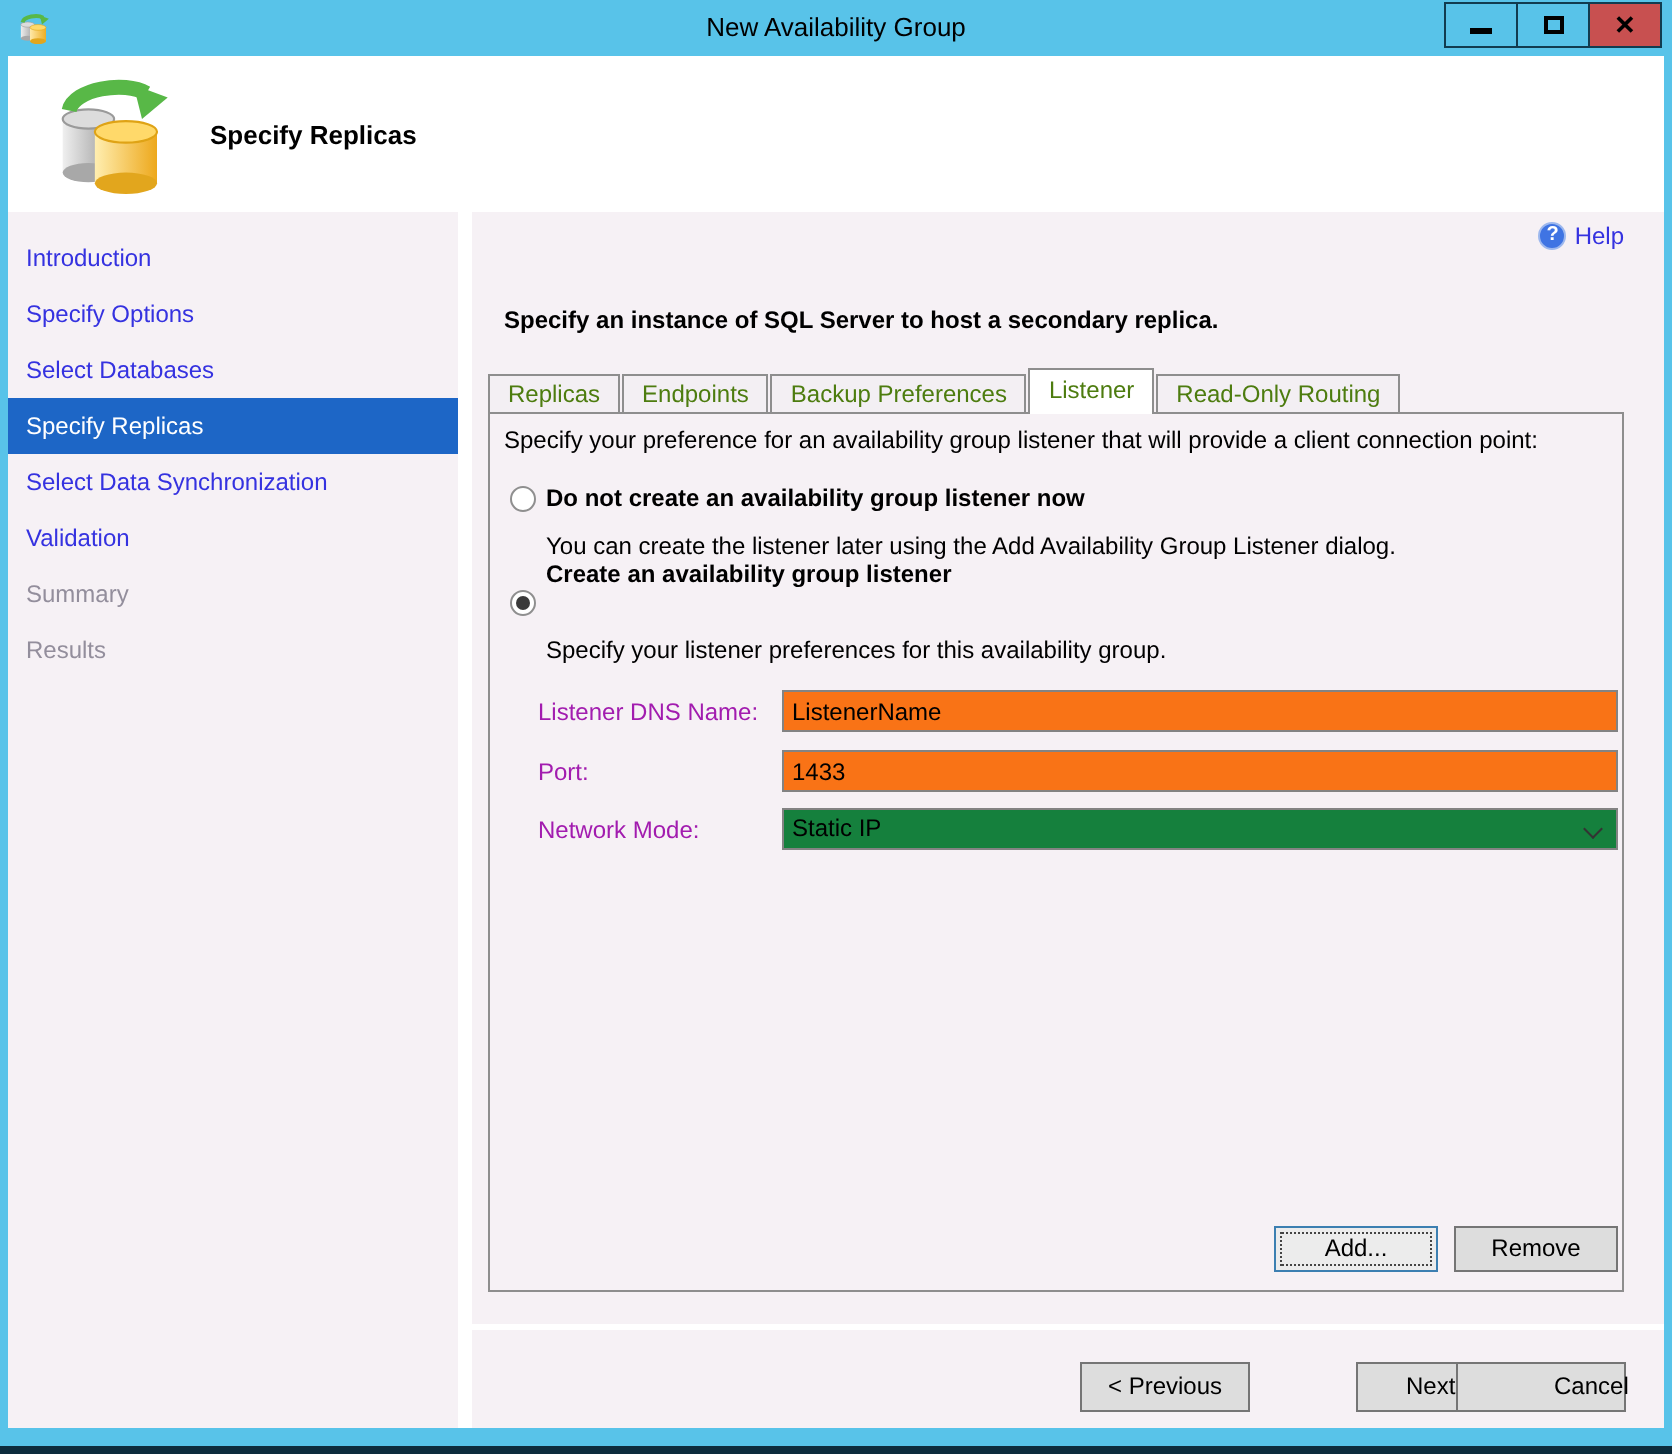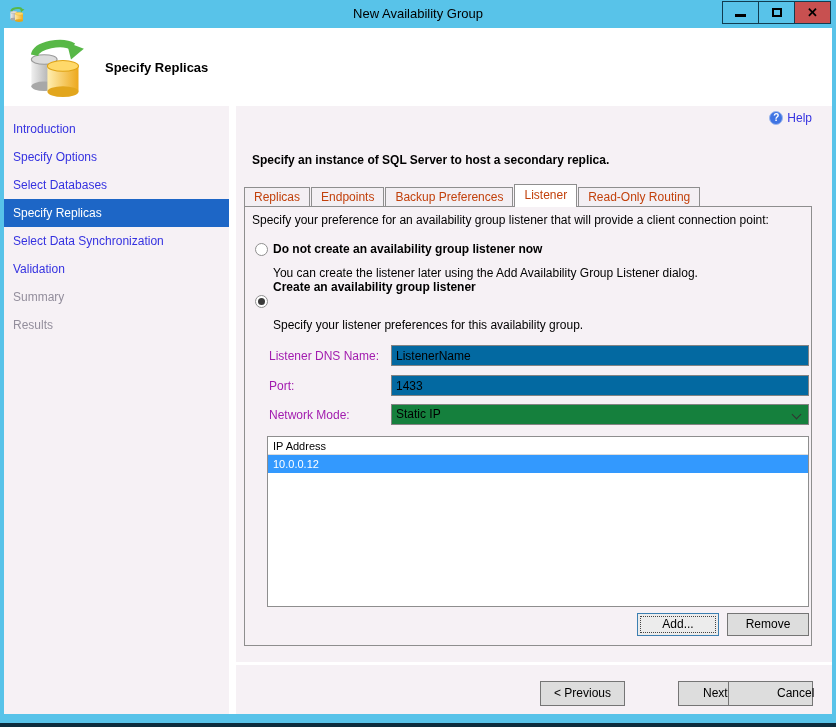--- a/index.html
+++ b/index.html
@@ -35,33 +35,33 @@
   .nav-item.disabled { color:#938e9c; }
   .v-divider { position:absolute; left:225px; top:0; bottom:0; width:7px; background:#ffffff; }
   .main { position:absolute; left:232px; top:0; right:0; bottom:0; }
   
   .help { position:absolute; top:5px; right:20px; display:flex; align-items:center; font-size:12px; color:#3532e0; cursor:pointer; }
   .help-icon { width:14px; height:14px; border-radius:50%; background:#3f74e3; border:1px solid #9db8ee;
                color:#fff; font-size:10px; font-weight:bold; line-height:12px; text-align:center; margin-right:4px; }
   .main-heading { position:absolute; left:16px; top:47px; font-size:12px; font-weight:bold; color:#000; }
   
   .tabs { position:absolute; left:8px; top:78px; height:23px; display:flex; align-items:flex-end; }
-  .tab { height:20px; line-height:18px; padding:0 9px; font-size:12px; color:#c2410c;
+  .tab { height:20px; line-height:18px; padding:0 9px; font-size:12px; color:#4d7c0f;
          background:#f3eff3; border:1px solid #8e8e8e; margin-right:1px; cursor:pointer;text-align:center; }
   .tab.active { height:23px; line-height:21px; background:#ffffff; border-bottom:none; position:relative; z-index:2; }
   
   .panel { position:absolute; left:8px; top:100px; width:568px; height:440px; border:1px solid #8e8e8e; background:#f6f1f5; }
   .panel-intro { position:absolute; left:7px; top:6px; font-size:12px; color:#000; }
   .opt-radio { position:absolute; left:10px; width:13px; height:13px; border:1px solid #8f8f8f; border-radius:50%; background:#fff; cursor:pointer; }
   .opt-radio.checked::after { content:''; position:absolute; left:2px; top:2px; width:7px; height:7px; border-radius:50%; background:#3a3a3a; }
   .opt-label { position:absolute; left:28px; font-size:12px; font-weight:bold; color:#000; cursor:pointer; }
   .opt-desc { position:absolute; left:28px; font-size:12px; color:#000; }
   
   .fld-label { position:absolute; left:24px; font-size:12px; color:#a21caf; }
-  .fld-input { position:absolute; left:146px; width:418px; height:21px; border:1px solid #838383; background:#0369a1;
+  .fld-input { position:absolute; left:146px; width:418px; height:21px; border:1px solid #838383; background:#f97316;
                font-family:"Liberation Sans", sans-serif; font-size:12px; padding:0 4px; color:#000; }
   .fld-select { position:absolute; left:146px; width:418px; height:21px; border:1px solid #838383; background:#15803d;
                 font-size:12px; line-height:19px; padding:0 4px; color:#000; cursor:pointer; }
   .chevron { position:absolute; right:7px; top:6px; width:8px; height:8px; }
   .chevron::before { content:''; position:absolute; left:0; top:0; width:6px; height:6px;
                      border-left:1px solid #333; border-bottom:1px solid #333; transform:rotate(-45deg); }
   
   .ip-list { position:absolute; left:22px; top:229px; width:542px; height:171px; border:1px solid #8e8e8e; background:#fff; }
   .ip-header { height:18px; line-height:18px; padding-left:5px; font-size:11px; color:#000;
                background:#fff; border-bottom:1px solid #dcdcdc; cursor:pointer; }
@@ -192,24 +192,20 @@
 
           <div class="fld-label" style="top:172px">Port:</div>
           <input class="fld-input" style="top: 168px;" type="text" value="1433">
 
           <div class="fld-label" style="top:201px">Network Mode:</div>
           <div class="fld-select" style="top:197px">
             <span>Static IP</span>
             <span class="chevron"></span>
           </div>
 
-          <div class="ip-list">
-            <div class="ip-header">IP Address</div>
-            <div class="ip-row selected">10.0.0.12</div>
-          </div>
 
           <button class="btn btn-add">Add...</button>
           <button class="btn btn-remove">Remove</button>
         </div>
 
         <div class="footer-sep"></div>
         <button class="btn btn-prev">&lt; Previous</button>
         <button class="btn btn-next">Next &gt;</button>
         <button class="btn btn-cancel">Cancel</button>
       </div>

